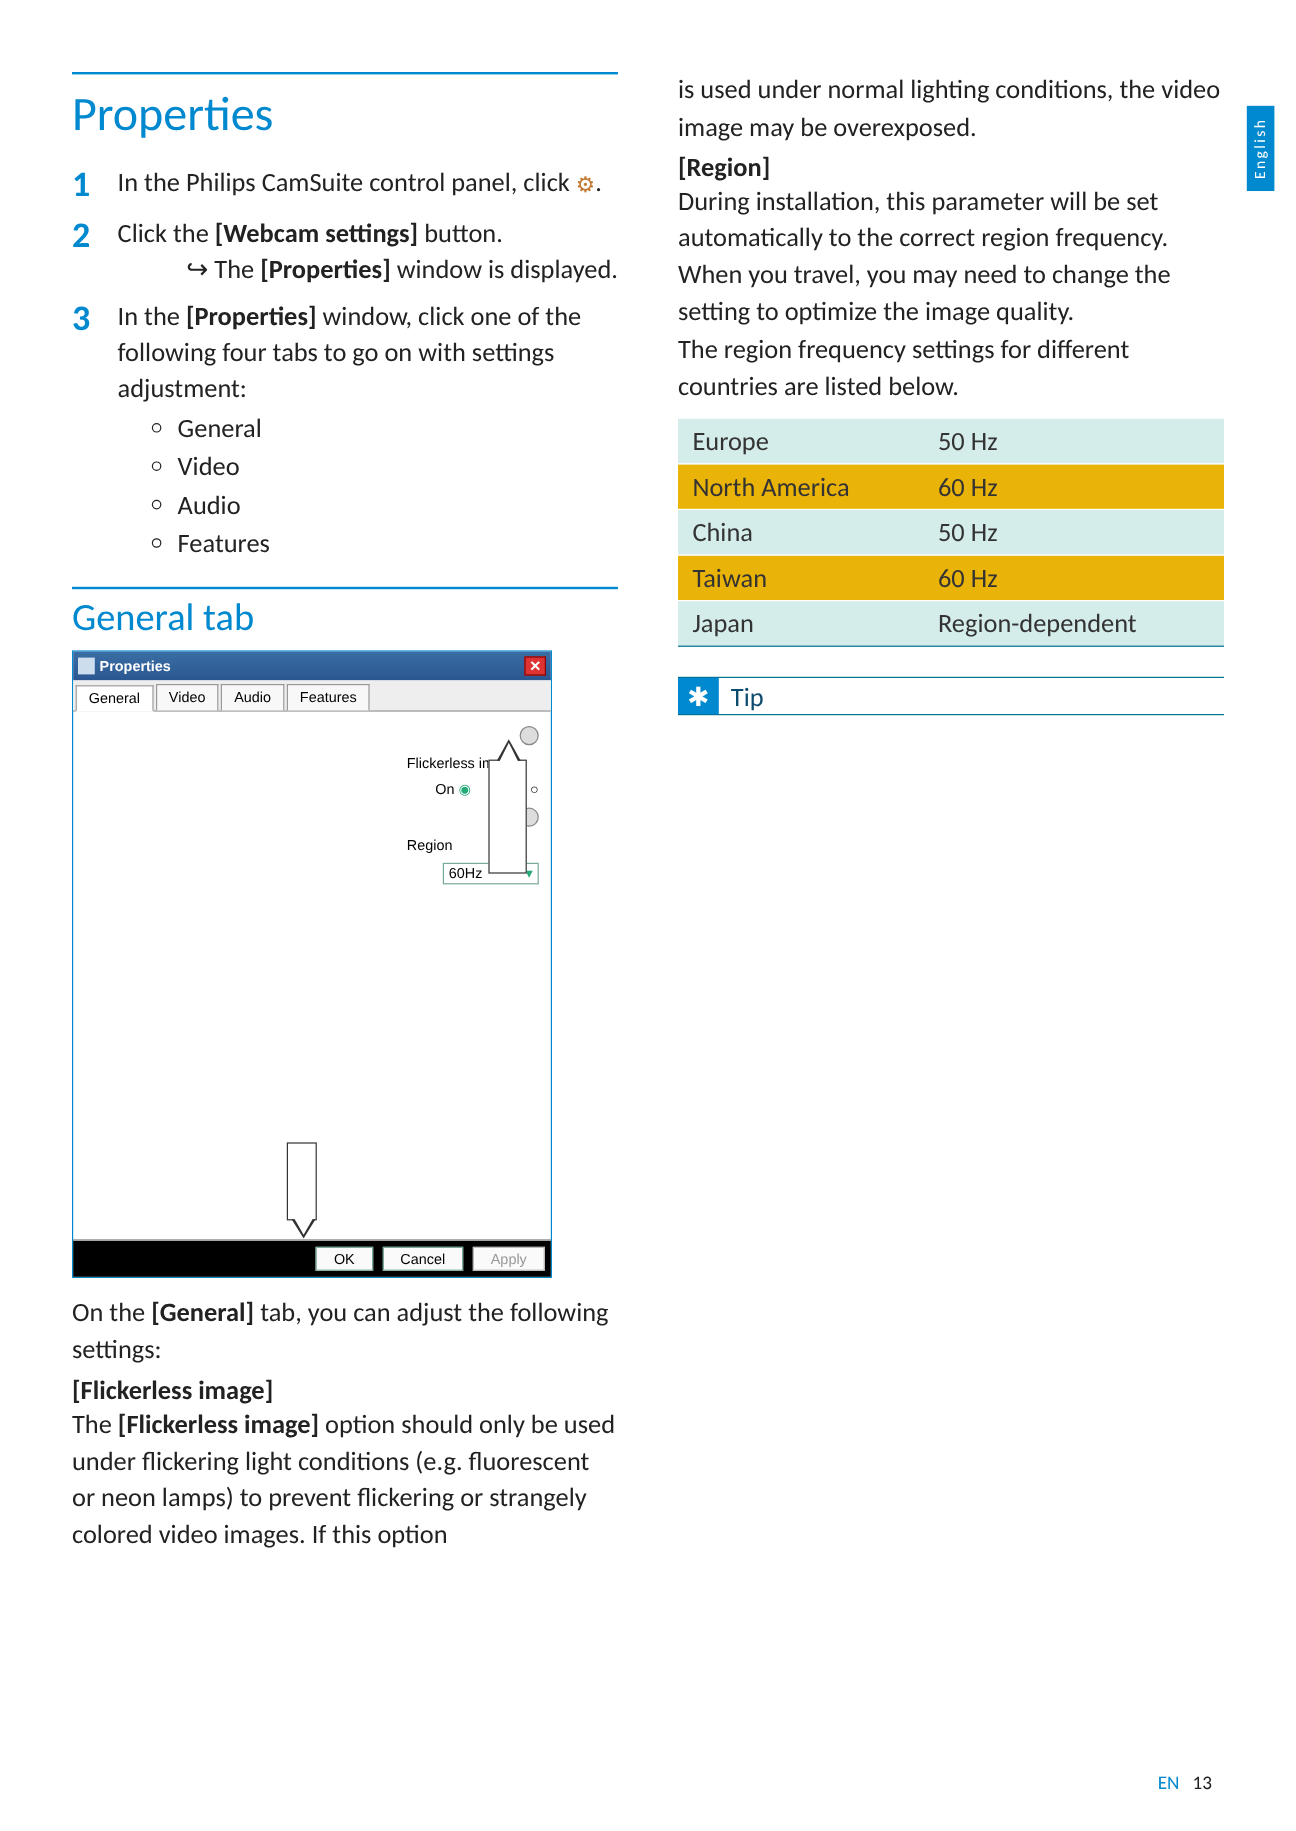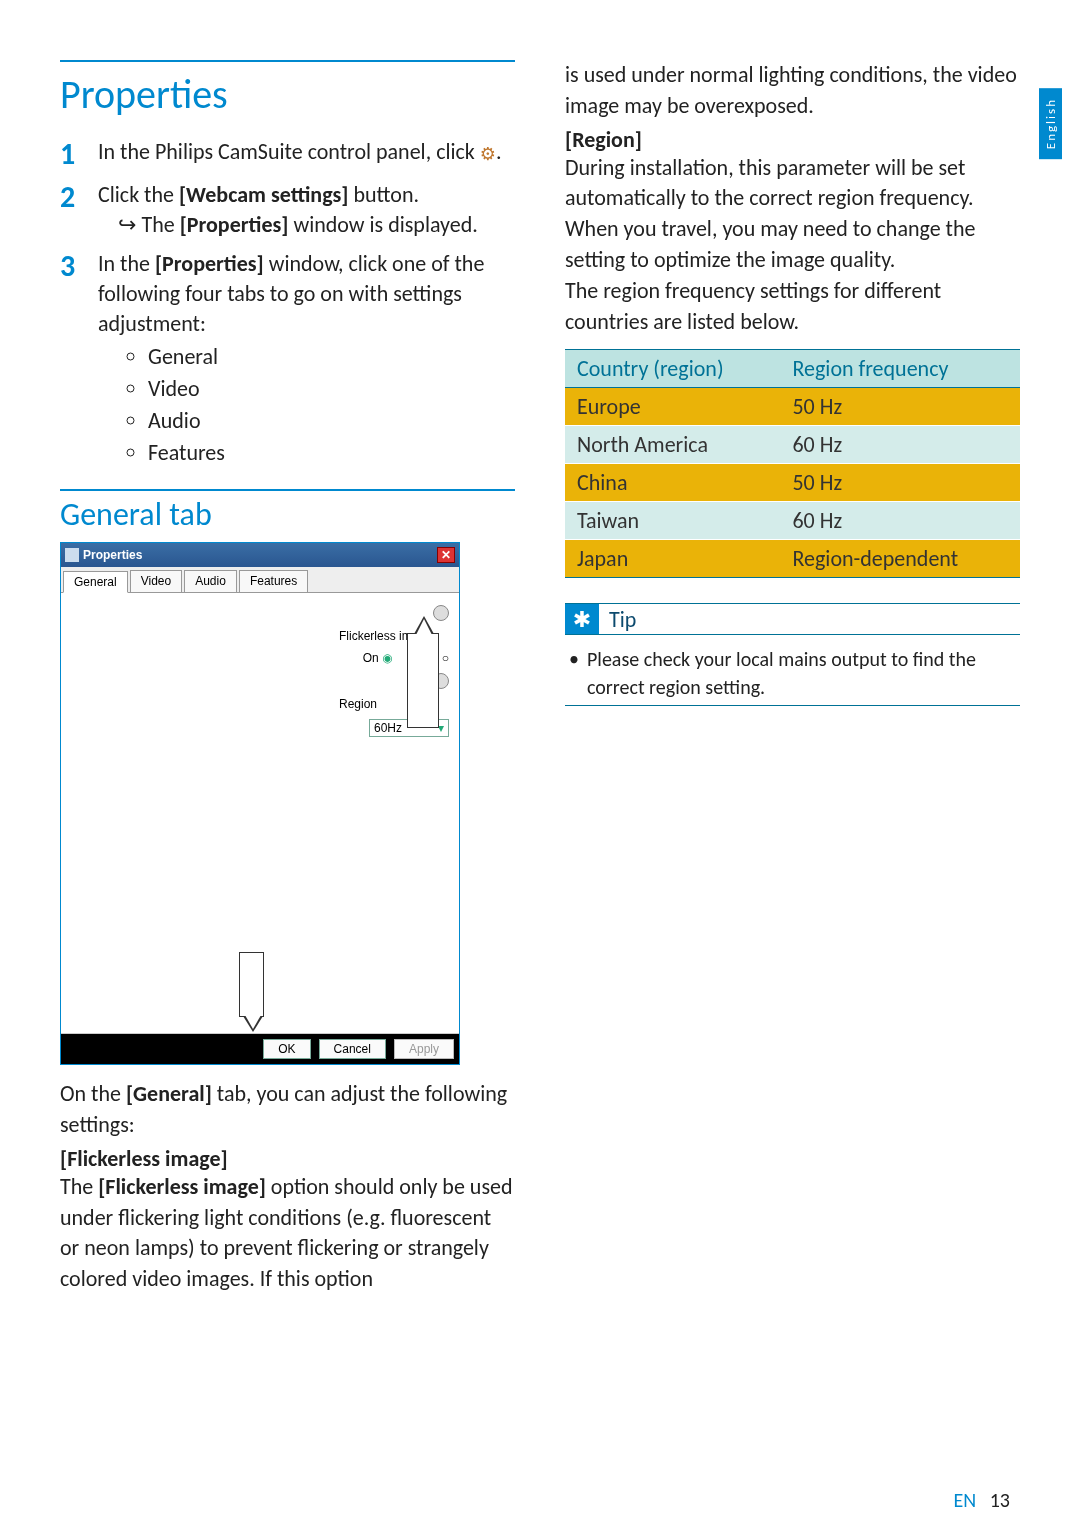--- a/index.html
+++ b/index.html
@@ -52,21 +52,21 @@
     .step-num {
       color: #0089CF;
       font-weight: bold;
       font-size: 30px;
       width: 38px;
       flex-shrink: 0;
       line-height: 1.1;
     }
     .step-body { flex: 1; line-height: 1.35; }
     .result-arrow::before { content: "↪ "; }
-    .result-line { margin-left: 20px; }
+    .result-line { margin-left: 20px; text-align: right; }
     ul.bullets { margin: 4px 0 0 0; padding-left: 50px; }
     ul.bullets li { margin: 2px 0; }
     .bold { font-weight: bold; }
 
     .gear-icon { color: #C07830; display:inline-block; font-size:18px; vertical-align:middle;}
 
     
     .prop-window {
       width: 400px;
       border: 1px solid #0089CF;
@@ -119,21 +119,21 @@
     
     .tip-box { margin-top:25px; }
     .tip-header { display:flex; align-items:center; gap:10px; border-top:1px solid #007296; border-bottom:1px solid #007296;}
     .tip-icon-box{ background:#0089CF; width:34px; height:30px; display:flex;align-items:center;justify-content:center;color:#fff;font-size:22px;}
     .tip-label { color:#0c4a6e; font-size:22px;}
     .tip-item { padding:10px 4px 4px 4px; font-size:20px; line-height:1.4; border-bottom: 1px solid #007296; display:flex; gap:8px;}
     .tip-item::before{content:"•"; }
 
     .side-tab { position:absolute; right:18px; top:88px; background:#0089CF; color:#fff; writing-mode:vertical-rl; transform:rotate(180deg); font-size:13px; padding:10px 4px; letter-spacing:2px;}
 
-    .footer { position:absolute; bottom:14px; right:70px; font-size:20px;text-align:right;}
+    .footer { position:absolute; bottom:30px; right:70px; font-size:16px;text-align:right;}
     .footer .lang{color:#0089CF;}
   </style>
 </head>
 <body>
 
 <div class="side-tab">English</div>
 
 <div class="page">
 
   <div class="col">
@@ -220,24 +220,20 @@
   </div>
 
   <div class="col">
     <div style="line-height:1.4;">is used under normal lighting conditions, the video image may be overexposed.</div>
     <div class="bold" style="margin-top:4px;">[Region]</div>
     <div style="line-height:1.4;">During installation, this parameter will be set automatically to the correct region frequency. When you travel, you may need to change the setting to optimize the image quality.</div>
     <div style="line-height:1.4;">The region frequency settings for different countries are listed below.</div>
 
     <table class="region">
       <tbody>
-          <tr>
-        <th>Country (region)</th>
-        <th>Region frequency</th>
-      </tr>
       <tr>
             <td>Europe</td>
             <td>50 Hz</td>
           </tr>
       <tr>
             <td>North America</td>
             <td>60 Hz</td>
           </tr>
       <tr>
             <td>China</td>
@@ -252,22 +248,19 @@
             <td>Region-dependent</td>
           </tr>
     </tbody>
       </table>
 
     <div class="tip-box">
       <div class="tip-header">
         <div class="tip-icon-box">✱</div>
         <div class="tip-label">Tip</div>
       </div>
-      <div class="tip-item">
-          <span>Please check your local mains output to find the correct region setting.</span>
-        </div>
     </div>
   </div>
 </div>
 
 <div class="footer">
   <span class="lang">EN</span>&nbsp;&nbsp;&nbsp;<span>13</span>
 </div>
 
 </body></html>

